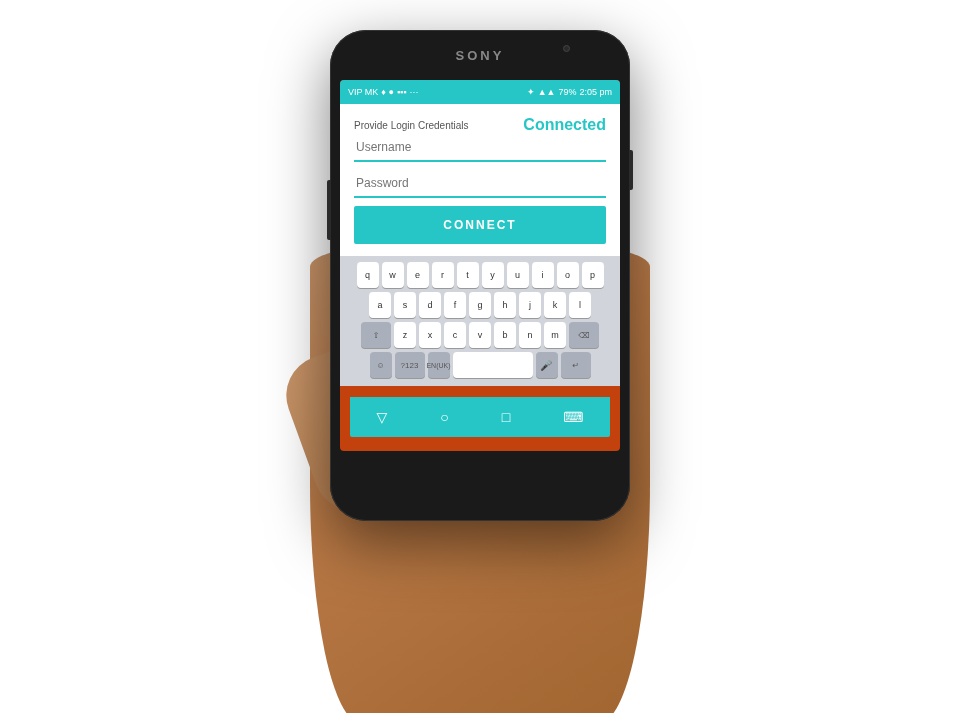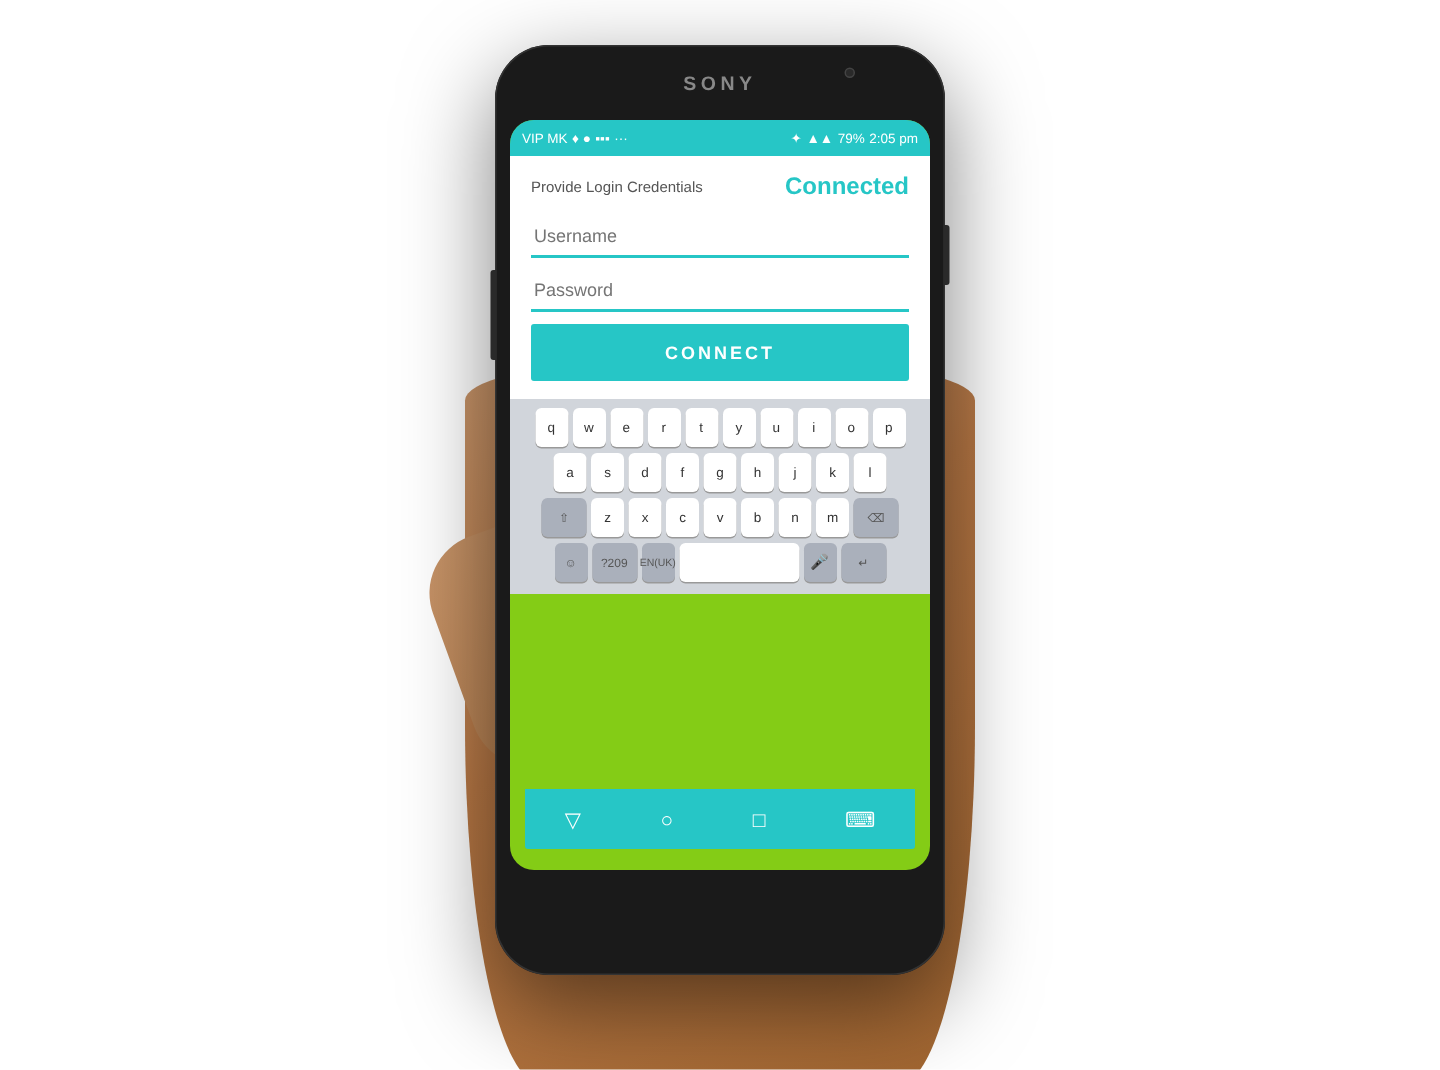--- a/index.html
+++ b/index.html
@@ -24,21 +24,21 @@
       justify-content: center;
     }
 
     
     .phone-outer {
       position: absolute;
       top: 30px;
       left: 50%;
       transform: translateX(-50%);
       width: 300px;
-      height: 620px;
+      height: 491px;
       background: #1a1a1a;
       border-radius: 36px;
       z-index: 10;
       box-shadow: 0 20px 60px rgba(0,0,0,0.5), inset 0 0 0 1px #333;
     }
 
     
     .sony-brand {
       position: absolute;
       top: 18px;
@@ -64,22 +64,22 @@
       border: 1px solid #444;
     }
 
     
     .phone-screen {
       position: absolute;
       top: 50px;
       left: 10px;
       right: 10px;
       bottom: 70px;
-      background: #84cc16;
-      border-radius: 16px;
+      background: #c2410c;
+      border-radius: 4px;
       overflow: hidden;
       z-index: 11;
     }
 
     
     .status-bar {
       background: #26c6c6;
       height: 24px;
       display: flex;
       align-items: center;
@@ -114,21 +114,21 @@
       margin-bottom: 10px;
       background: #e8f8f8;
       padding: 8px 10px;
       margin: -12px -14px 10px -14px;
     }
 
     .credentials-row {
       display: flex;
       justify-content: space-between;
       align-items: center;
-      margin-bottom: 10px;
+      margin-bottom: 0;
     }
 
     .credentials-label {
       font-size: 10px;
       color: #555;
     }
 
     .connected-label {
       font-size: 16px;
       color: #26c6c6;
@@ -406,21 +406,21 @@
           <div class="key">c</div>
           <div class="key">v</div>
           <div class="key">b</div>
           <div class="key">n</div>
           <div class="key">m</div>
           <div class="key key-special key-wide">⌫</div>
         </div>
 
         <div class="key-row">
           <div class="key key-special" style="font-size:8px;">☺</div>
-          <div class="key key-special key-wide" style="font-size:8px;">?209</div>
+          <div class="key key-special key-wide" style="font-size:8px;">?123</div>
           <div class="key key-special" style="font-size:7px;">EN(UK)</div>
           <div class="key key-space" style="flex:2;"> </div>
           <div class="key key-special" style="font-size:10px;">🎤</div>
           <div class="key key-special key-wide">↵</div>
         </div>
 
       </div>
 
       <div class="nav-bar" style="background: rgb(38, 198, 198);">
         <span class="nav-icon">▽</span>

